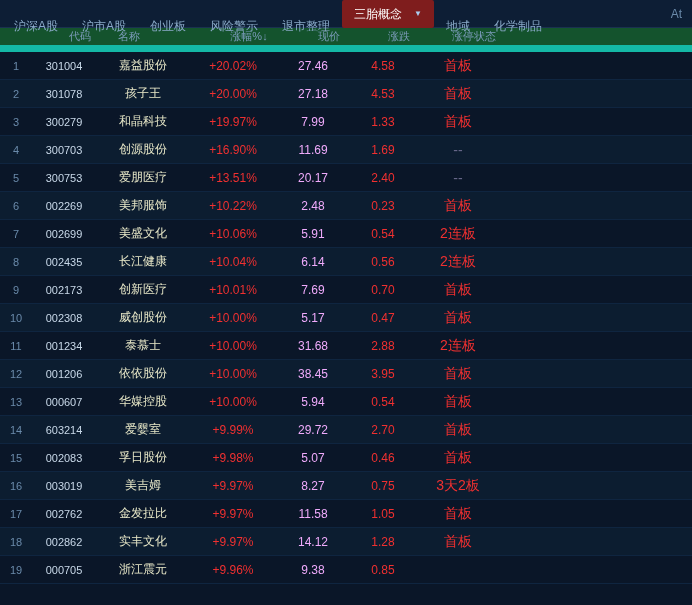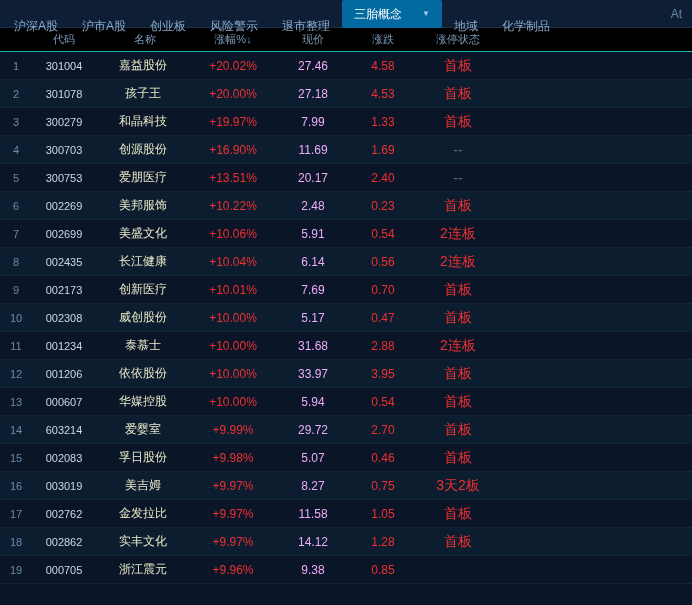--- a/index.html
+++ b/index.html
@@ -32,47 +32,47 @@
       white-space: nowrap;
     }
     .nav-tab.active {
       background: #1a5a9a;
       color: #ffffff;
       border-radius: 2px;
     }
     .nav-tab.dropdown {
       display: flex;
       align-items: center;
-      gap: 20px;
-      background: #0369a1;
+      gap: 12px;
+      background: #7f1d1d;
       color: #ffffff;
       border-radius: 2px;
     }
     .nav-tab.dropdown .arrow {
       font-size: 8px;
       color: #aaccee;
     }
 
     
     .table-header {
       display: grid;
       grid-template-columns: 28px 68px 90px 90px 70px 70px 80px;
-      background: #000000;
-      border-bottom: 1px solid #14b8a6;
+      background: #14532d;
+      border-bottom: 7px solid #14b8a6;
       height: 24px;
       align-items: center;
-      padding: 0 2px;
+      padding: 0 18px;
     }
     .th {
       color: #7a9ab8;
       font-size: 11px;
       padding: 0 4px;
       text-align: center;
     }
-    .th.left { text-align: left; margin-left: 32px; }
+    .th.left { text-align: left; }
 
     
     .table-body {
       overflow-y: auto;
       height: calc(605px - 28px - 24px);
     }
     .table-row {
       display: grid;
       grid-template-columns: 28px 68px 90px 90px 70px 70px 80px;
       height: 28px;
@@ -238,21 +238,21 @@
     <div class="td rise">+10.00%</div>
     <div class="td price">31.68</div>
     <div class="td change">2.88</div>
     <div class="td status" style="color:#f03030">2连板</div>
   </div>
     <div class="table-row">
     <div class="td row-num">12</div>
     <div class="td code">001206</div>
     <div class="td name">依依股份</div>
     <div class="td rise">+10.00%</div>
-    <div class="td price">33.97</div>
+    <div class="td price">38.45</div>
     <div class="td change">3.95</div>
     <div class="td status" style="color:#f03030">首板</div>
   </div>
     <div class="table-row">
     <div class="td row-num">13</div>
     <div class="td code">000607</div>
     <div class="td name">华媒控股</div>
     <div class="td rise">+10.00%</div>
     <div class="td price">5.94</div>
     <div class="td change">0.54</div>

